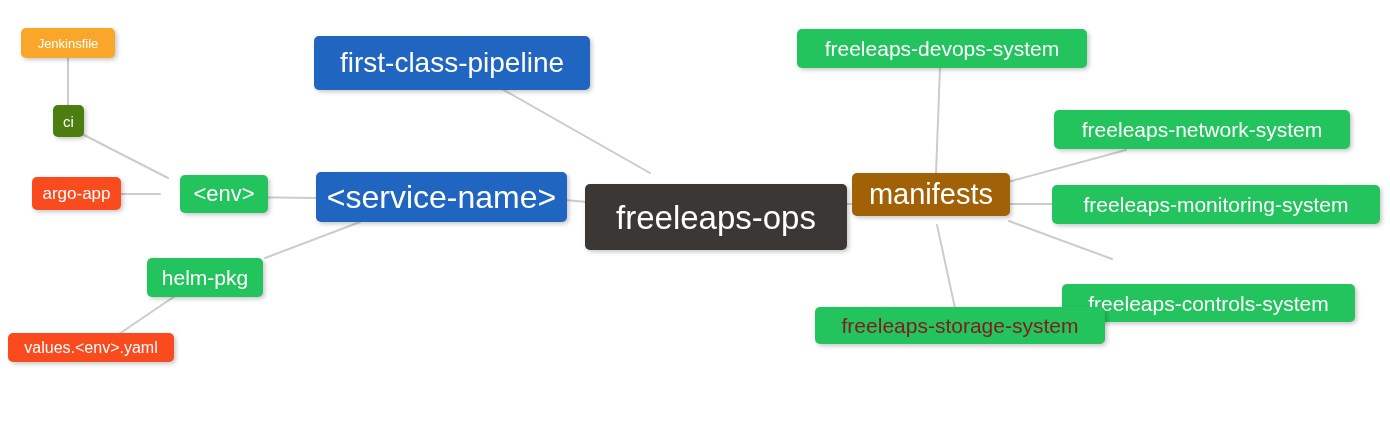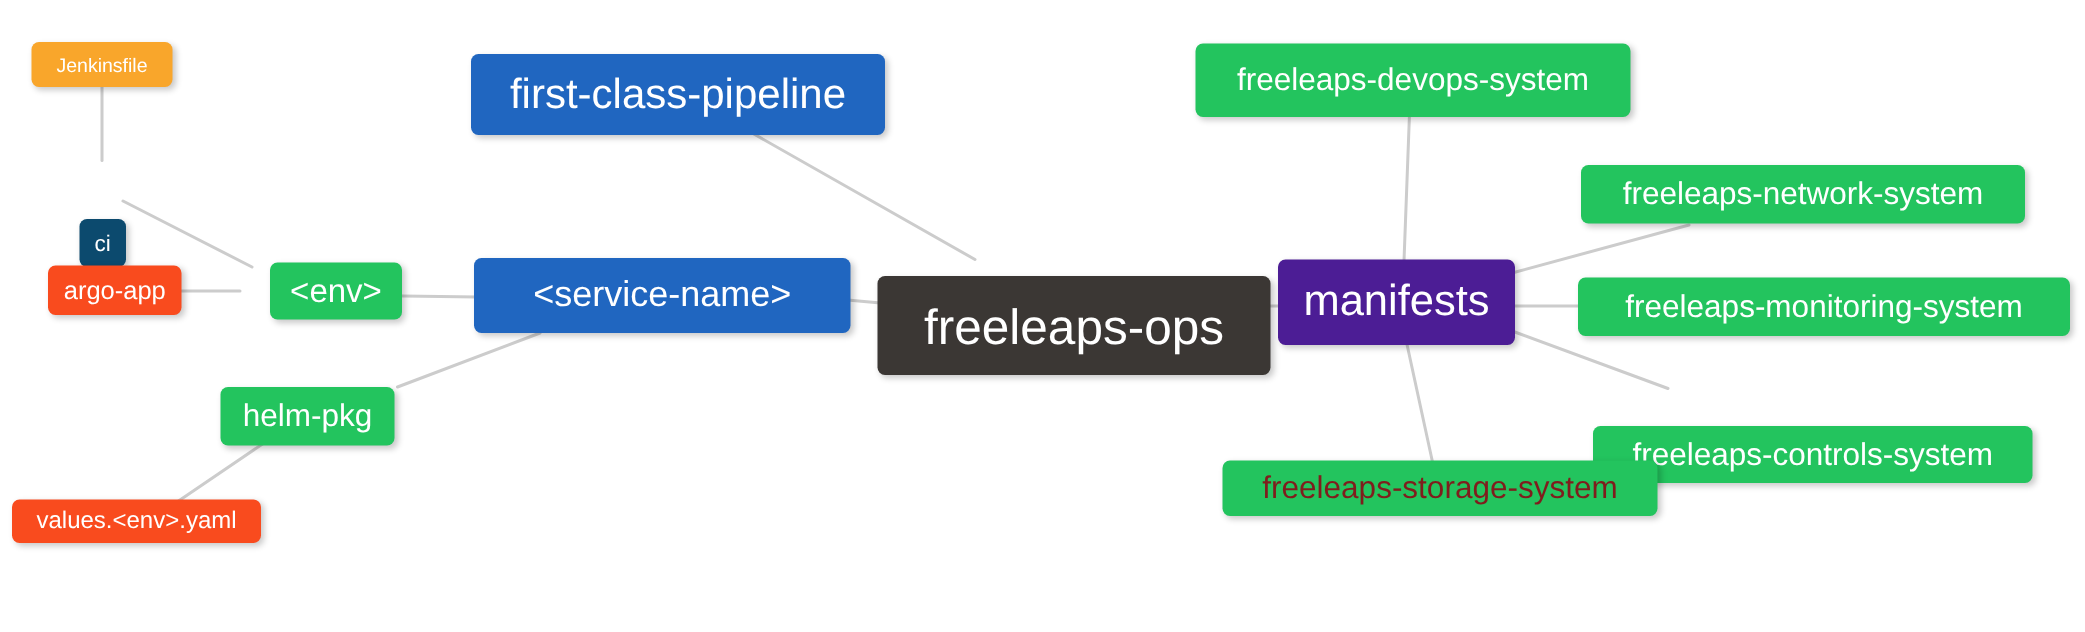--- a/index.html
+++ b/index.html
@@ -46,28 +46,28 @@
       <line x1="565" y1="200" x2="587" y2="202" stroke="#cccccc" stroke-width="2" stroke-linecap="round"></line>
       <line x1="845" y1="204" x2="854" y2="204" stroke="#cccccc" stroke-width="2" stroke-linecap="round"></line>
       <line x1="940" y1="67" x2="936" y2="174" stroke="#cccccc" stroke-width="2" stroke-linecap="round"></line>
       <line x1="1008" y1="182" x2="1126" y2="150" stroke="#cccccc" stroke-width="2" stroke-linecap="round"></line>
       <line x1="1008" y1="204" x2="1054" y2="204" stroke="#cccccc" stroke-width="2" stroke-linecap="round"></line>
       <line x1="1009" y1="221" x2="1112" y2="259" stroke="#cccccc" stroke-width="2" stroke-linecap="round"></line>
       <line x1="937" y1="225" x2="955" y2="308" stroke="#cccccc" stroke-width="2" stroke-linecap="round"></line>
     </svg>
   <div>
       <div class="node" style="left: 21px; top: 28px; width: 94px; height: 30px; font-size: 13px; background: rgb(249, 166, 43); color: rgb(255, 255, 255);">Jenkinsfile</div>
-      <div class="node" style="left: 53px; top: 105px; width: 31px; height: 32px; font-size: 15px; background: #0c4a6e; color: rgb(255, 255, 255); margin-top: 41px;">ci</div>
+      <div class="node" style="left: 53px; top: 105px; width: 31px; height: 32px; font-size: 15px; background: #4d7c0f; color: rgb(255, 255, 255);">ci</div>
       <div class="node" style="left: 32px; top: 177px; width: 89px; height: 33px; font-size: 17px; background: rgb(249, 75, 30); color: rgb(255, 255, 255);">argo-app</div>
       <div class="node" style="left: 158px; top: 175px; width: 88px; height: 38px; font-size: 22px; background: rgb(35, 196, 94); color: rgb(255, 255, 255); margin-left: 22px;">&lt;env&gt;</div>
-      <div class="node" style="left: 316px; top: 172px; width: 251px; height: 50px; font-size: 24px; background: rgb(32, 102, 192); color: rgb(255, 255, 255);">&lt;service-name&gt;</div>
+      <div class="node" style="left: 316px; top: 172px; width: 251px; height: 50px; font-size: 32px; background: rgb(32, 102, 192); color: rgb(255, 255, 255);">&lt;service-name&gt;</div>
       <div class="node" style="left: 314px; top: 36px; width: 276px; height: 54px; font-size: 28px; background: rgb(32, 102, 192); color: rgb(255, 255, 255);">first-class-pipeline</div>
       <div class="node" style="left: 585px; top: 172px; width: 262px; height: 66px; font-size: 33px; background: rgb(59, 55, 52); color: rgb(255, 255, 255); margin-top: 12px;">freeleaps-ops</div>
-      <div class="node" style="left: 852px; top: 173px; width: 158px; height: 57px; font-size: 29px; background: #4c1d95; color: rgb(255, 255, 255);">manifests</div>
+      <div class="node" style="left: 852px; top: 173px; width: 158px; height: 43px; font-size: 29px; background: #a16207; color: rgb(255, 255, 255);">manifests</div>
       <div class="node" style="left: 147px; top: 258px; width: 116px; height: 39px; font-size: 21px; background: rgb(35, 196, 94); color: rgb(255, 255, 255);">helm-pkg</div>
       <div class="node" style="left: 8px; top: 333px; width: 166px; height: 29px; font-size: 16px; background: rgb(249, 75, 30); color: rgb(255, 255, 255);">values.&lt;env&gt;.yaml</div>
-      <div class="node" style="left: 797px; top: 29px; width: 290px; height: 49px; font-size: 21px; background: rgb(35, 196, 94); color: rgb(255, 255, 255);">freeleaps-devops-system</div>
+      <div class="node" style="left: 797px; top: 29px; width: 290px; height: 39px; font-size: 21px; background: rgb(35, 196, 94); color: rgb(255, 255, 255);">freeleaps-devops-system</div>
       <div class="node" style="left: 1054px; top: 110px; width: 296px; height: 39px; font-size: 21px; background: rgb(35, 196, 94); color: rgb(255, 255, 255);">freeleaps-network-system</div>
       <div class="node" style="left: 1052px; top: 185px; width: 328px; height: 39px; font-size: 21px; background: rgb(35, 196, 94); color: rgb(255, 255, 255);">freeleaps-monitoring-system</div>
       <div class="node" style="left: 1062px; top: 257px; width: 293px; height: 38px; font-size: 21px; background: rgb(35, 196, 94); color: rgb(255, 255, 255); margin-top: 27px;">freeleaps-controls-system</div>
       <div class="node" style="left: 815px; top: 307px; width: 290px; height: 37px; font-size: 21px; background: rgb(35, 196, 94); color: #7f1d1d;">freeleaps-storage-system</div>
     </div>
 </div>
 
 </body></html>

